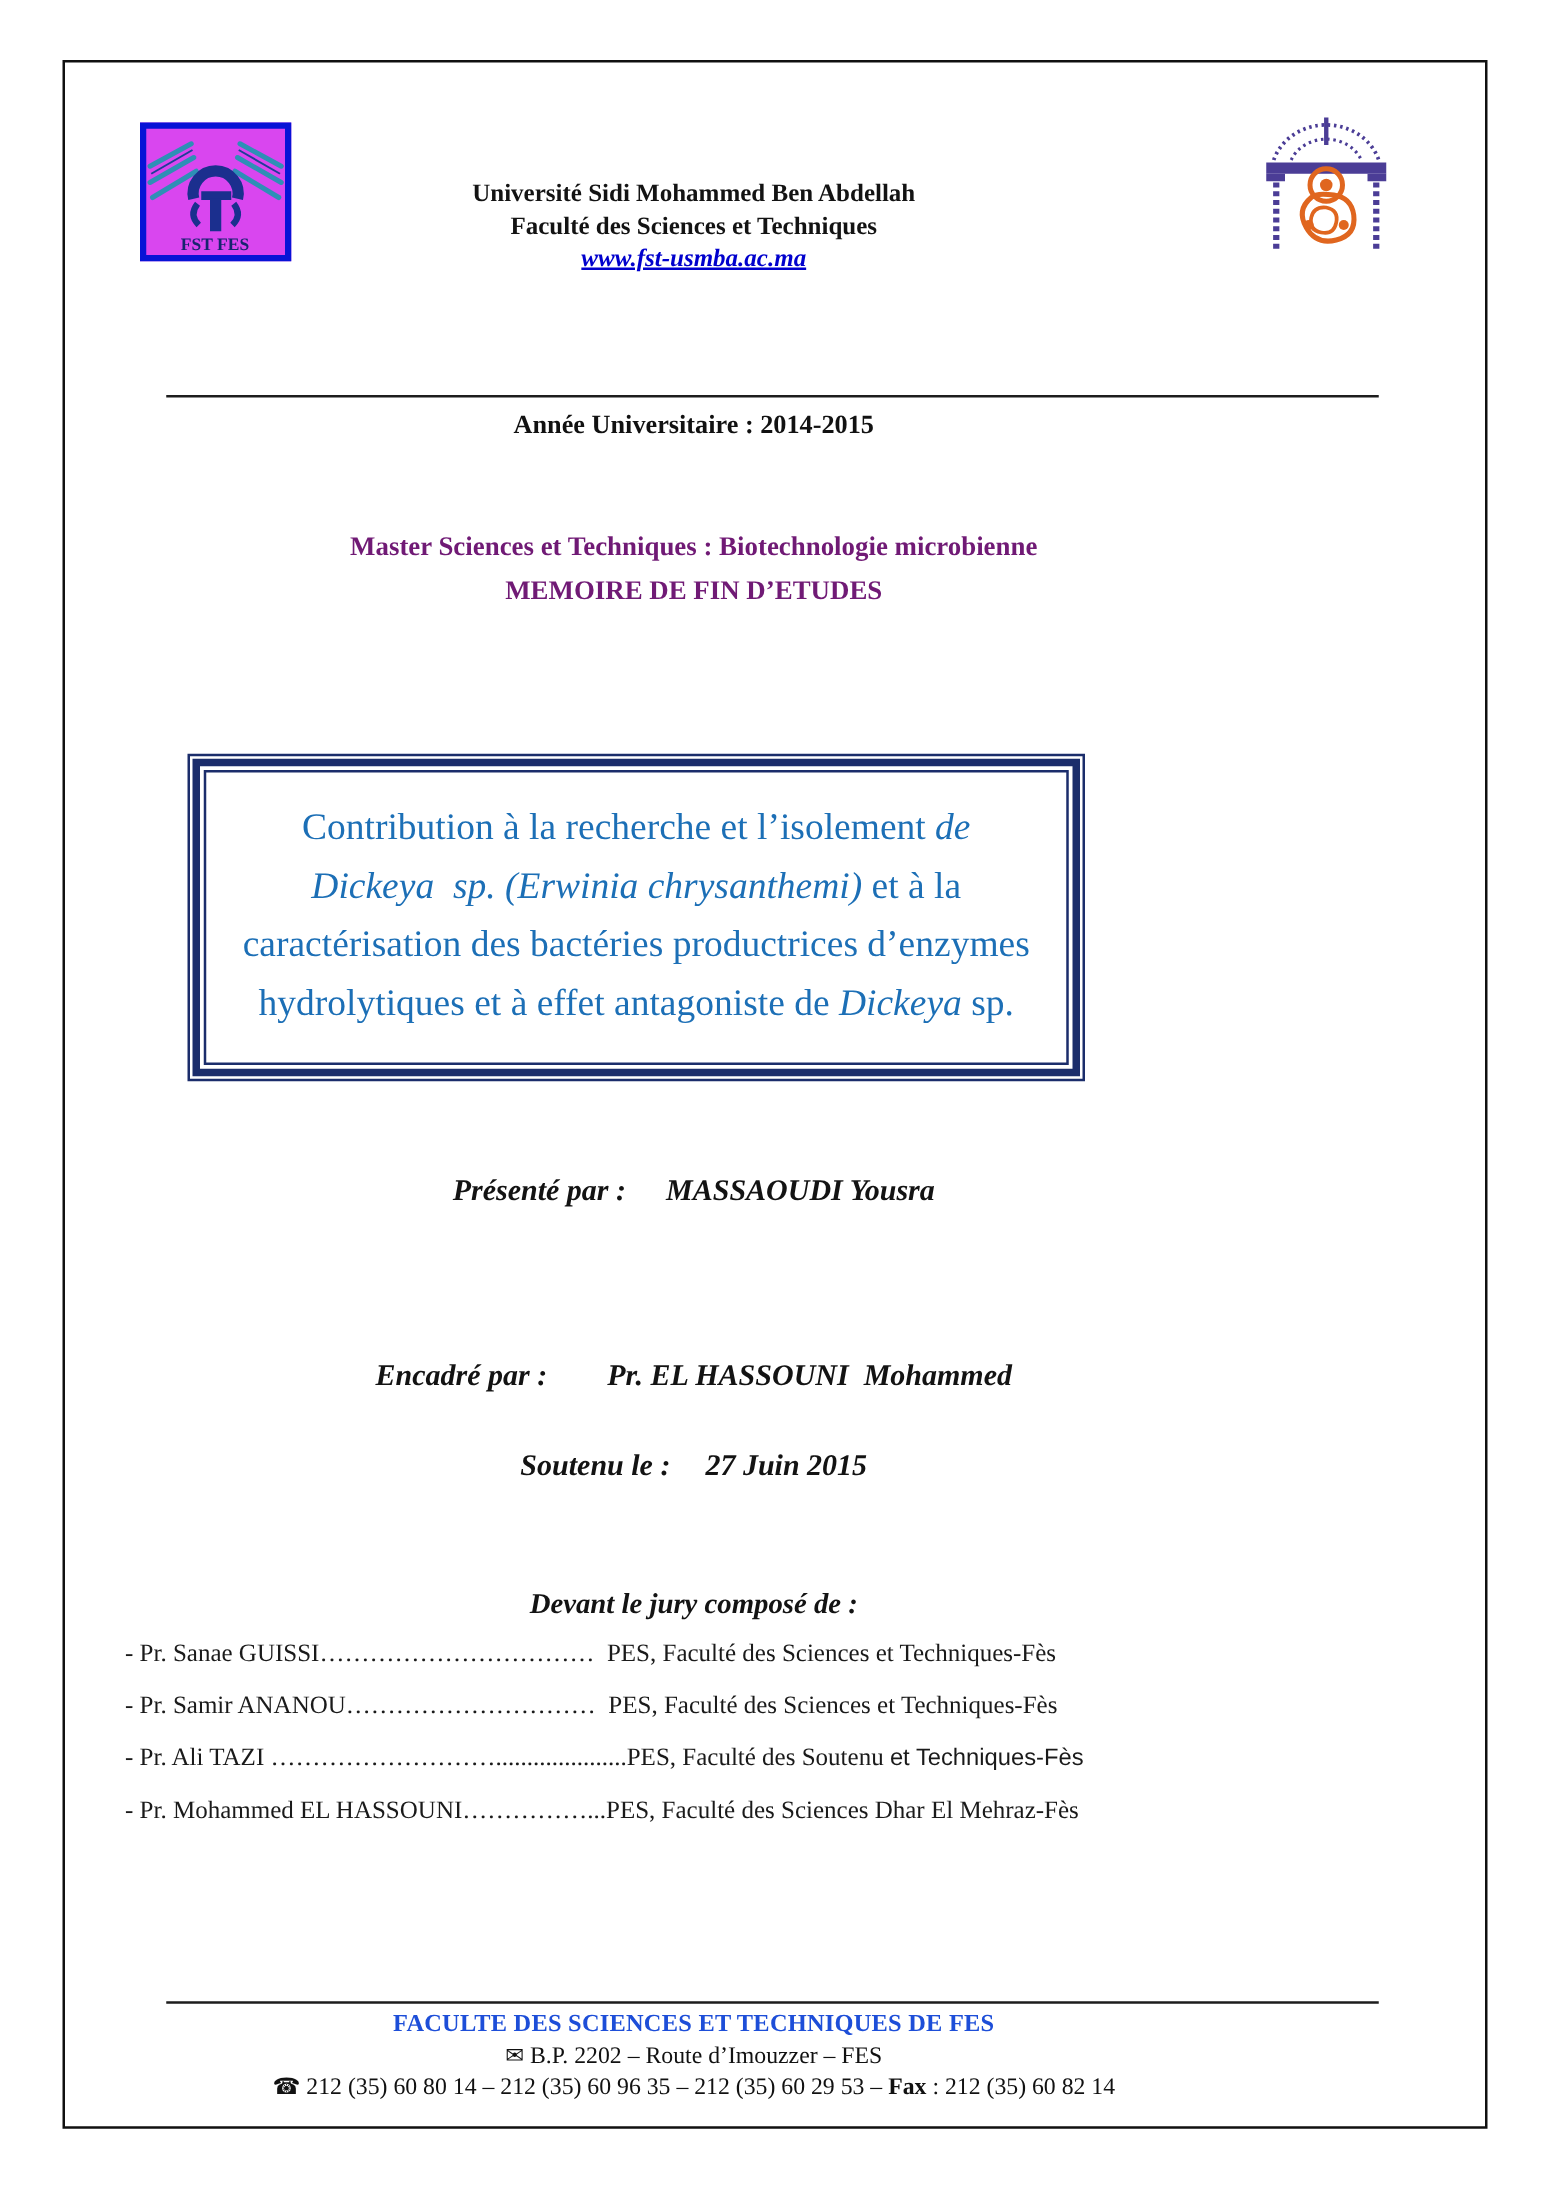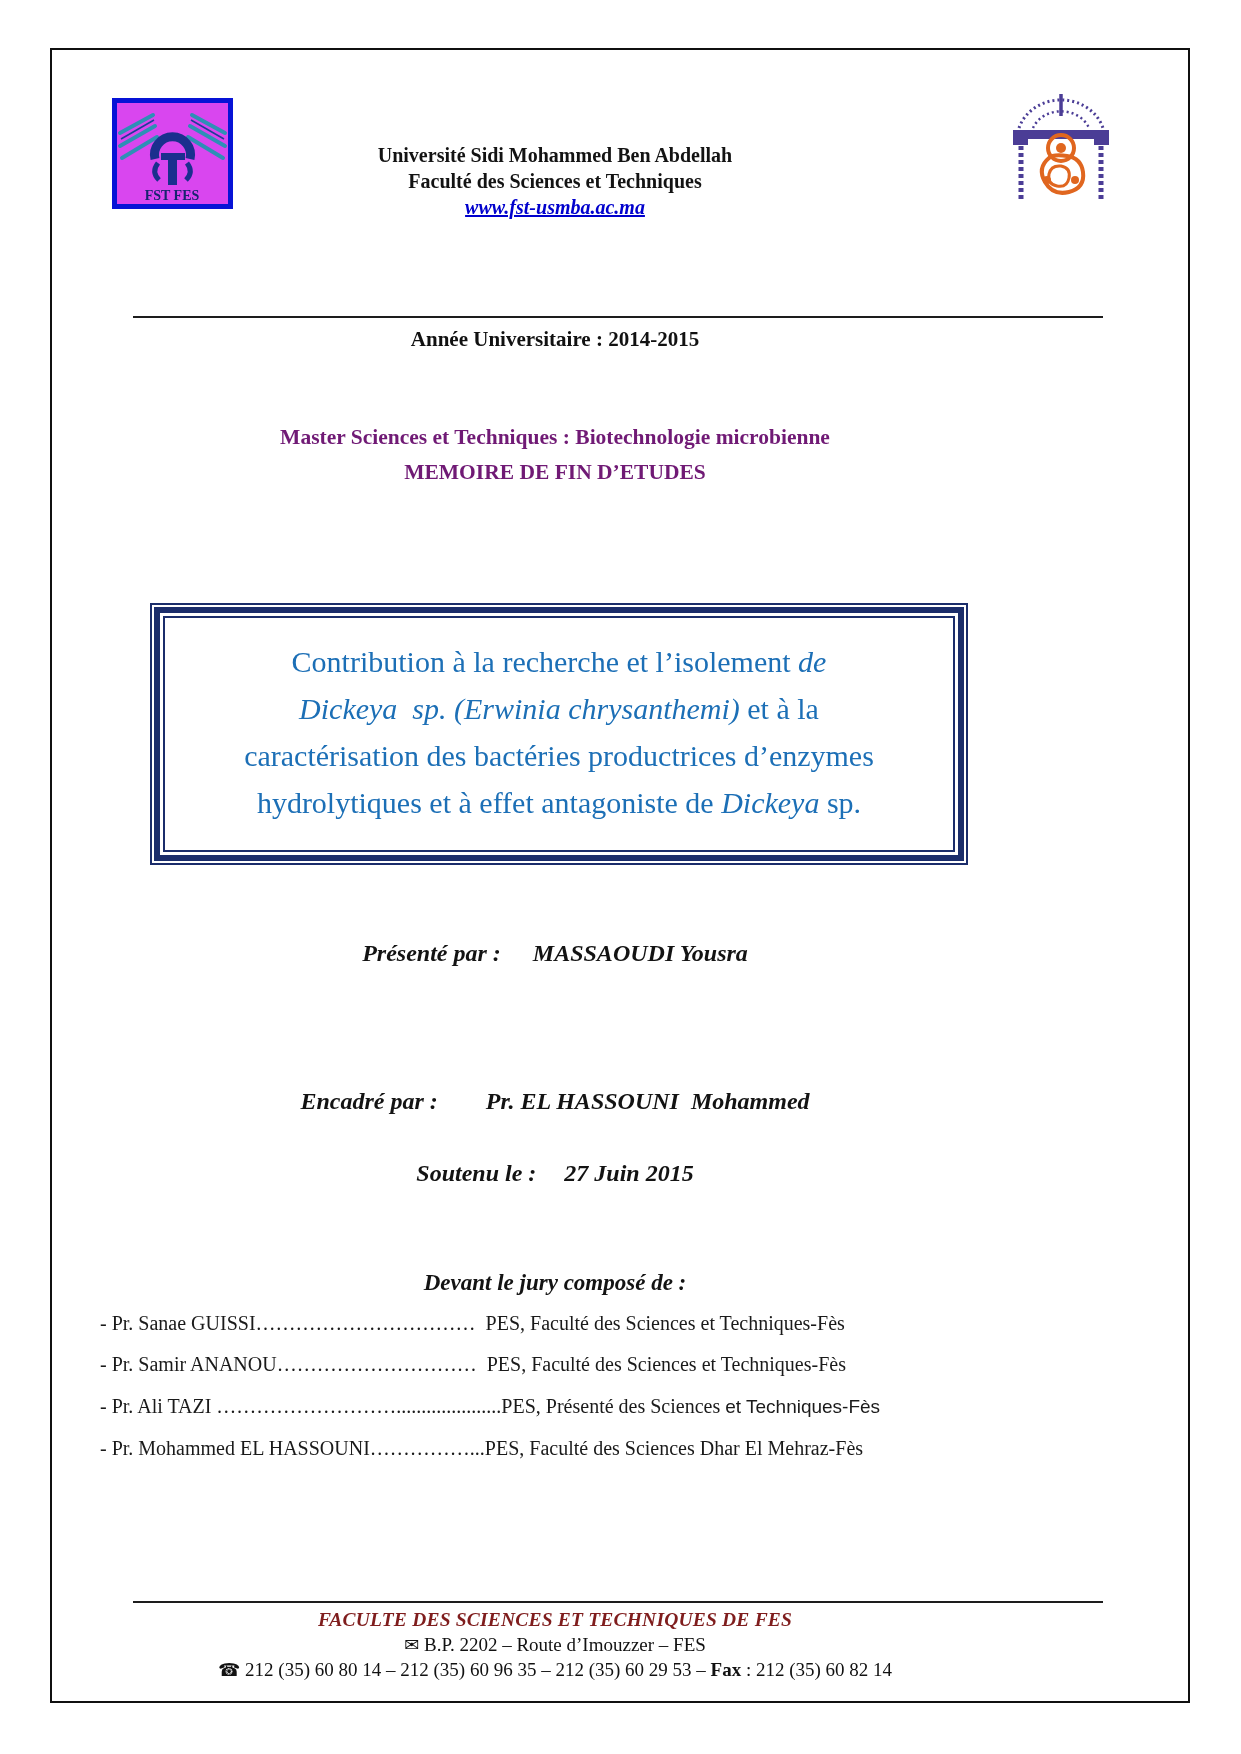--- a/index.html
+++ b/index.html
@@ -19,40 +19,40 @@
   .hdr-line { font-weight:bold; font-size:20px; line-height:26px; color:#131313; }
   .hdr-link { font-weight:bold; font-style:italic; font-size:20px; line-height:26px;
               color:#0000cd; text-decoration:underline; display:inline-block; }
 
   .rule { position:absolute; left:133px; width:970px; border-top:2px solid #1d1d1d; }
 
   .year-line { top:327px; font-weight:bold; font-size:21px; color:#111; }
   .program-block { top:420px; font-weight:bold; font-size:21.5px; line-height:35px; color:#701a75; }
 
   
-  .title-box { position:absolute; left:150px; top:603px; width:818px;
+  .title-box { position:absolute; left:150px; top:603px; width:718px;
                border:2px solid #1b2d6b; padding:2px; background:#fff; }
   .title-box-mid { border:6px solid #1b2d6b; padding:3px; }
   .title-box-inner { border:2px solid #1b2d6b; padding:20px 8px 24px; text-align:center; }
   .title-line { font-size:30px; line-height:47px; color:#1c6fb6; white-space:pre; }
   .title-line .it { font-style:italic; }
 
   .label-row { position:absolute; left:135px; width:840px; display:flex;
                justify-content:center; font-weight:bold; font-style:italic;
                font-size:24px; color:#131313; white-space:pre; }
   .row-presented { top:940px; gap:32px; }
   .row-supervised { top:1088px; gap:48px; }
   .row-defended { top:1160px; gap:28px; }
 
   .jury-heading { top:1270px; font-weight:bold; font-style:italic; font-size:23px; color:#131313; }
   .jury-row { position:absolute; left:100px; width:1090px; font-size:20px; color:#1a1a1a;
               white-space:pre; text-align:left; }
   .jury-row .sans-tail { font-family:"Liberation Sans", sans-serif; font-size:19px; }
 
-  .footer-heading { top:1609px; font-weight:bold; font-size:19.5px; letter-spacing:0.2px; color:#7f1d1d;font-style:italic; }
+  .footer-heading { top:1609px; font-weight:bold; font-size:19.5px; letter-spacing:0.2px; color:#1d4ed8; }
   .footer-line { font-size:19px; color:#111; }
   .footer-address { top:1634px; }
   .footer-phones { top:1659px; }
   .glyph-icon { font-family:"DejaVu Sans", sans-serif; font-size:18px; }
   .fax-bold { font-weight:bold; }
 </style>
 </head>
 <body>
 
 <div class="page">
@@ -146,21 +146,21 @@
 
   <div class="label-row row-defended">
     <span>Soutenu le :</span>
     <span>27 Juin 2015</span>
   </div>
 
   <div class="center-col jury-heading">Devant le jury composé de :</div>
 
   <div class="jury-row" style="top:1353px;"><span>- Pr. Samir ANANOU…………………………  PES, Faculté des Sciences et Techniques-Fès</span><span class="sans-tail"></span></div>
   <div class="jury-row" style="top:1312px;"><span>- Pr. Sanae GUISSI……………………………  PES, Faculté des Sciences et Techniques-Fès</span><span class="sans-tail"></span></div>
-  <div class="jury-row" style="top:1395px;"><span>- Pr. Ali TAZI ……………………….....................PES, Présenté des Sciences </span><span class="sans-tail">et Techniques-Fès</span></div>
+  <div class="jury-row" style="top:1395px;"><span>- Pr. Ali TAZI ……………………….....................PES, Faculté des Soutenu </span><span class="sans-tail">et Techniques-Fès</span></div>
   <div class="jury-row" style="top:1437px;"><span>- Pr. Mohammed EL HASSOUNI……………...PES, Faculté des Sciences Dhar El Mehraz-Fès</span><span class="sans-tail"></span></div>
 
   <div class="rule" style="top:1601px;"></div>
 
   <div class="center-col footer-heading">FACULTE DES SCIENCES ET TECHNIQUES DE FES</div>
 
   <div class="center-col footer-line footer-address">
     <span class="glyph-icon">✉</span><span> B.P. 2202 – Route d’Imouzzer – FES</span>
   </div>
 

